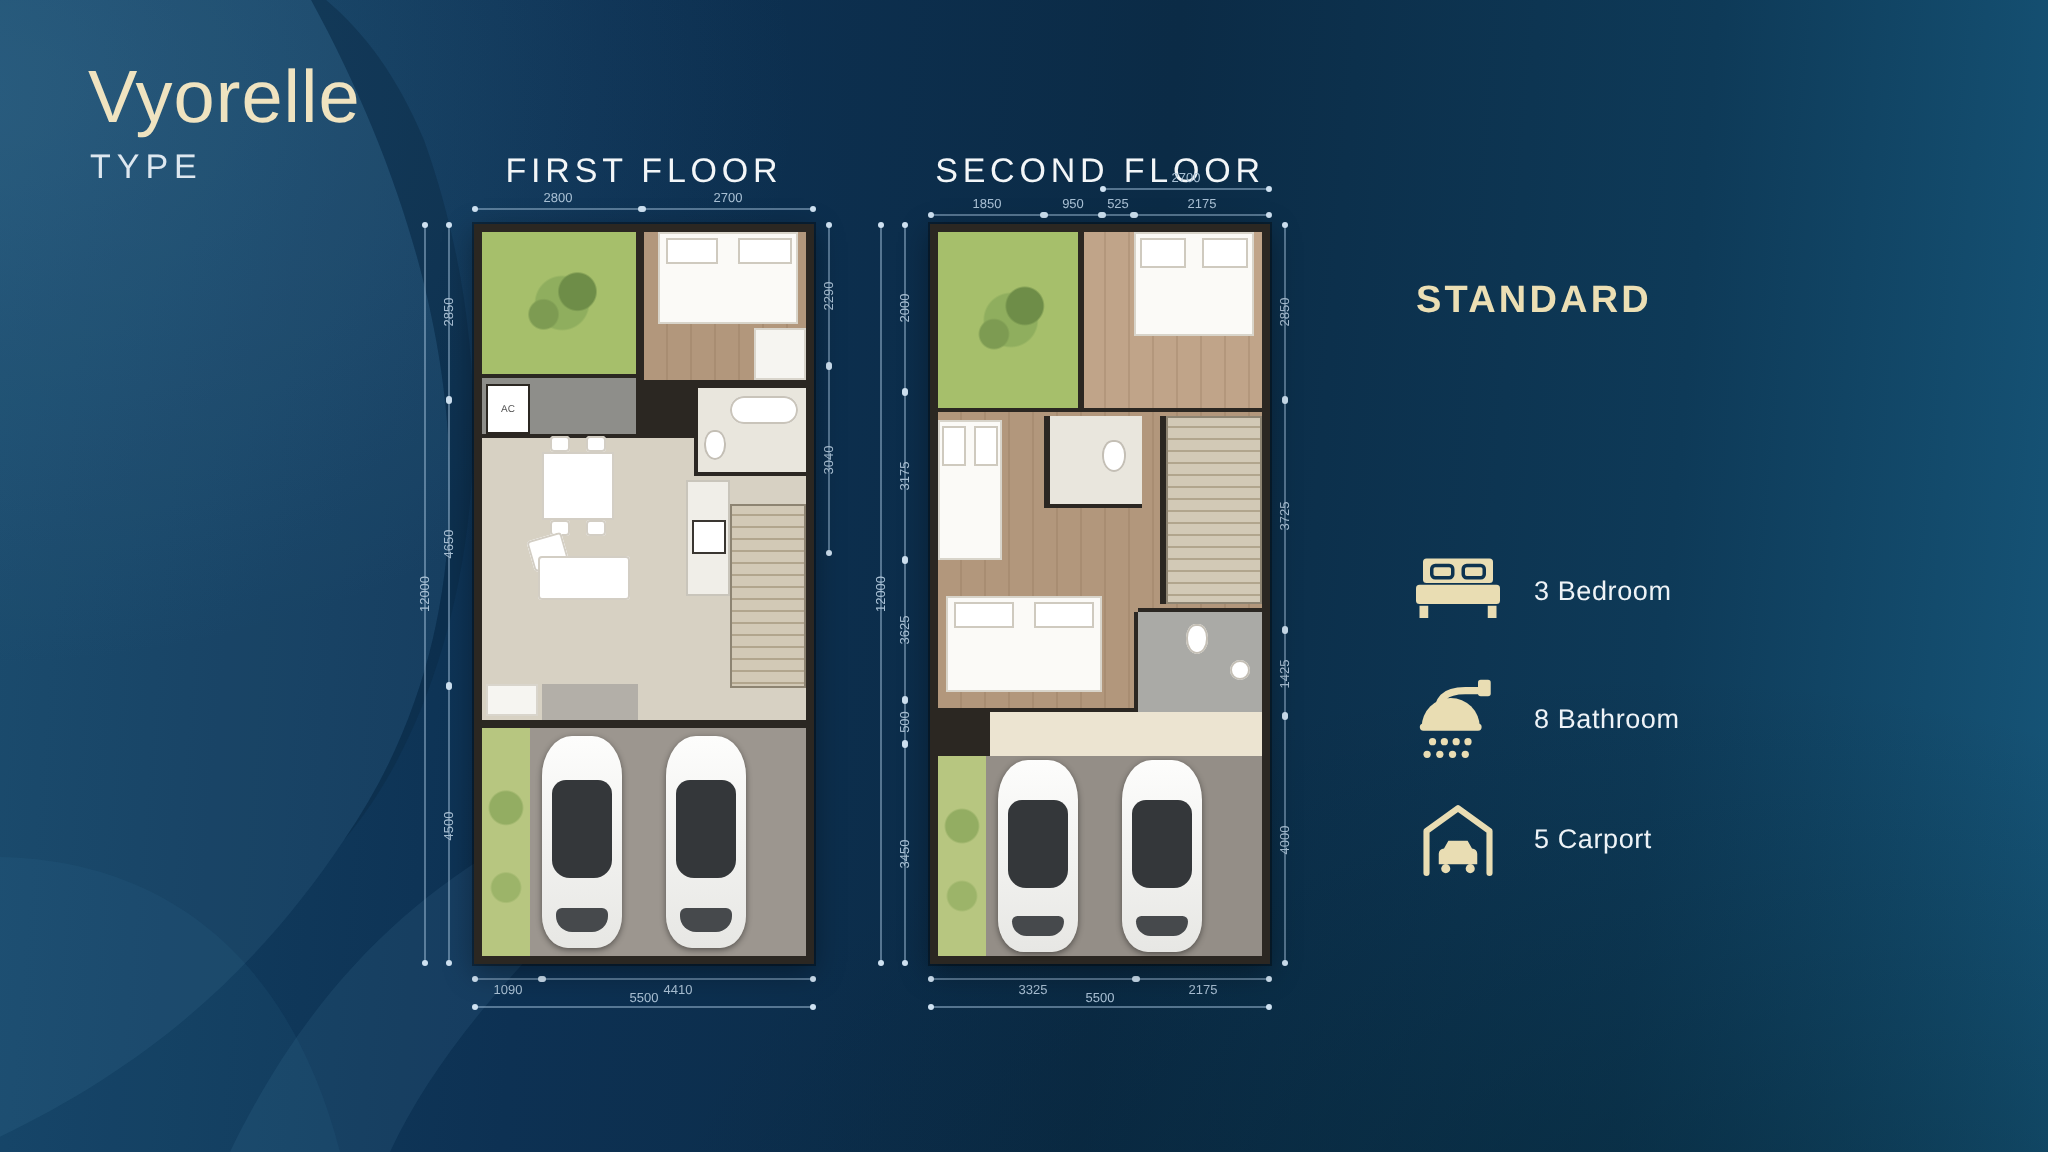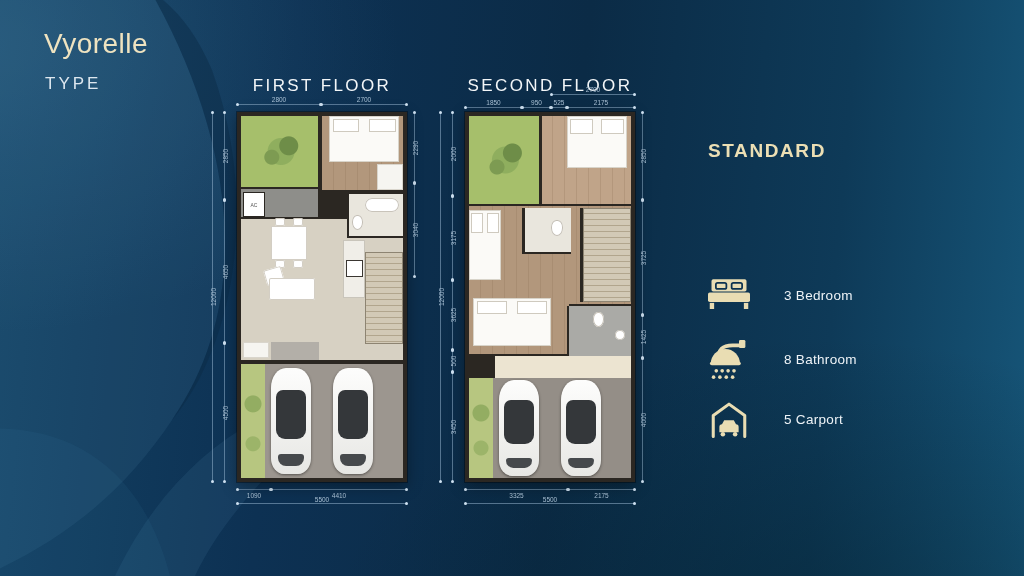--- a/index.html
+++ b/index.html
@@ -4,21 +4,21 @@
 <style>
   html,body{margin:0;padding:0;background:#07263d;}
   .stage{position:relative;width:1024px;height:576px;overflow:hidden;
     font-family:"Liberation Sans",sans-serif;
     background:
       radial-gradient(700px 480px at -2% 8%, rgba(70,128,164,.30), transparent 60%),
       radial-gradient(860px 560px at 80% 115%, rgba(3,32,46,.55), transparent 58%),
       linear-gradient(95deg,#134264 0%,#0d3153 28%,#0b2b46 55%,#0e3a58 80%,#165578 100%);}
   .swoosh{position:absolute;left:0;top:0;width:1024px;height:576px;}
   
-  .logo{position:absolute;left:44px;top:28px;font-size:28px;letter-spacing:.5px;color:#efe3c0;}
+  .logo{position:absolute;left:44px;top:28px;font-size:37px;letter-spacing:.5px;color:#efe3c0;}
   .type-label{position:absolute;left:45px;top:74px;font-size:17px;letter-spacing:3px;color:#dde7ef;font-weight:500;}
   .type-value{position:absolute;left:44px;top:96px;font-size:31px;font-weight:700;letter-spacing:1px;color:#efe3c0;}
   
   .floor-title{position:absolute;width:170px;text-align:center;font-size:17px;letter-spacing:2.4px;color:#f3f6f8;font-weight:500;white-space:nowrap;}
   
   .dim-h,.dim-v{position:absolute;}
   .dim-h{height:0;border-top:1px solid rgba(160,190,215,.5);}
   .dim-v{width:0;border-left:1px solid rgba(160,190,215,.5);}
   .dim-h::before,.dim-h::after,.dim-v::before,.dim-v::after{content:"";position:absolute;width:3px;height:3px;border-radius:50%;background:#cfe2f2;}
   .dim-h::before{left:-1px;top:-2px}.dim-h::after{right:-1px;top:-2px}
@@ -63,21 +63,21 @@
   .chair{position:absolute;width:10px;height:8px;background:#fff;box-shadow:0 0 0 1px #d3cec4 inset;border-radius:2px;}
   .sofa{position:absolute;background:#fff;box-shadow:0 0 0 1px #d3cec4 inset;border-radius:2px;}
   .car{position:absolute;width:40px;background:linear-gradient(180deg,#fdfdfc,#e7e7e4);border-radius:15px 15px 13px 13px/20px 20px 16px 16px;box-shadow:0 1px 3px rgba(0,0,0,.45);}
   .car::before{content:"";position:absolute;left:5px;right:5px;top:21%;height:46%;background:#34373a;border-radius:7px 7px 9px 9px;}
   .car::after{content:"";position:absolute;left:7px;right:7px;bottom:8%;height:11%;background:#46494c;border-radius:3px 3px 8px 8px;}
   
   .spec-heading{position:absolute;left:708px;top:140px;font-size:19px;font-weight:700;letter-spacing:1.6px;color:#ecdfb4;}
   .area-label{font-size:13px;color:#d3dce4;letter-spacing:.3px;}
   .area-value{font-size:31px;color:#fbfdfe;font-weight:500;margin-top:3px;letter-spacing:.5px;}
   .areas{position:absolute;left:708px;top:182px;display:flex;gap:54px;}
-  .amenity{position:absolute;left:708px;display:flex;align-items:center;gap:34px;}
+  .amenity{position:absolute;left:708px;display:flex;align-items:center;gap:17px;}
   .amenity .icon{width:42px;height:42px;display:flex;align-items:center;justify-content:center;}
   .amenity .lbl{font-size:13.5px;color:#eef3f7;letter-spacing:.3px;}
 </style>
 </head>
 <body>
 
 <div class="stage">
 
   <svg class="swoosh" viewBox="0 0 1024 576" preserveAspectRatio="none">
     <path d="M-40,-30 L150,-10 C235,140 255,300 172,420 C120,498 55,548 -40,586 Z" fill="#5b93b8" opacity="0.12"></path>

